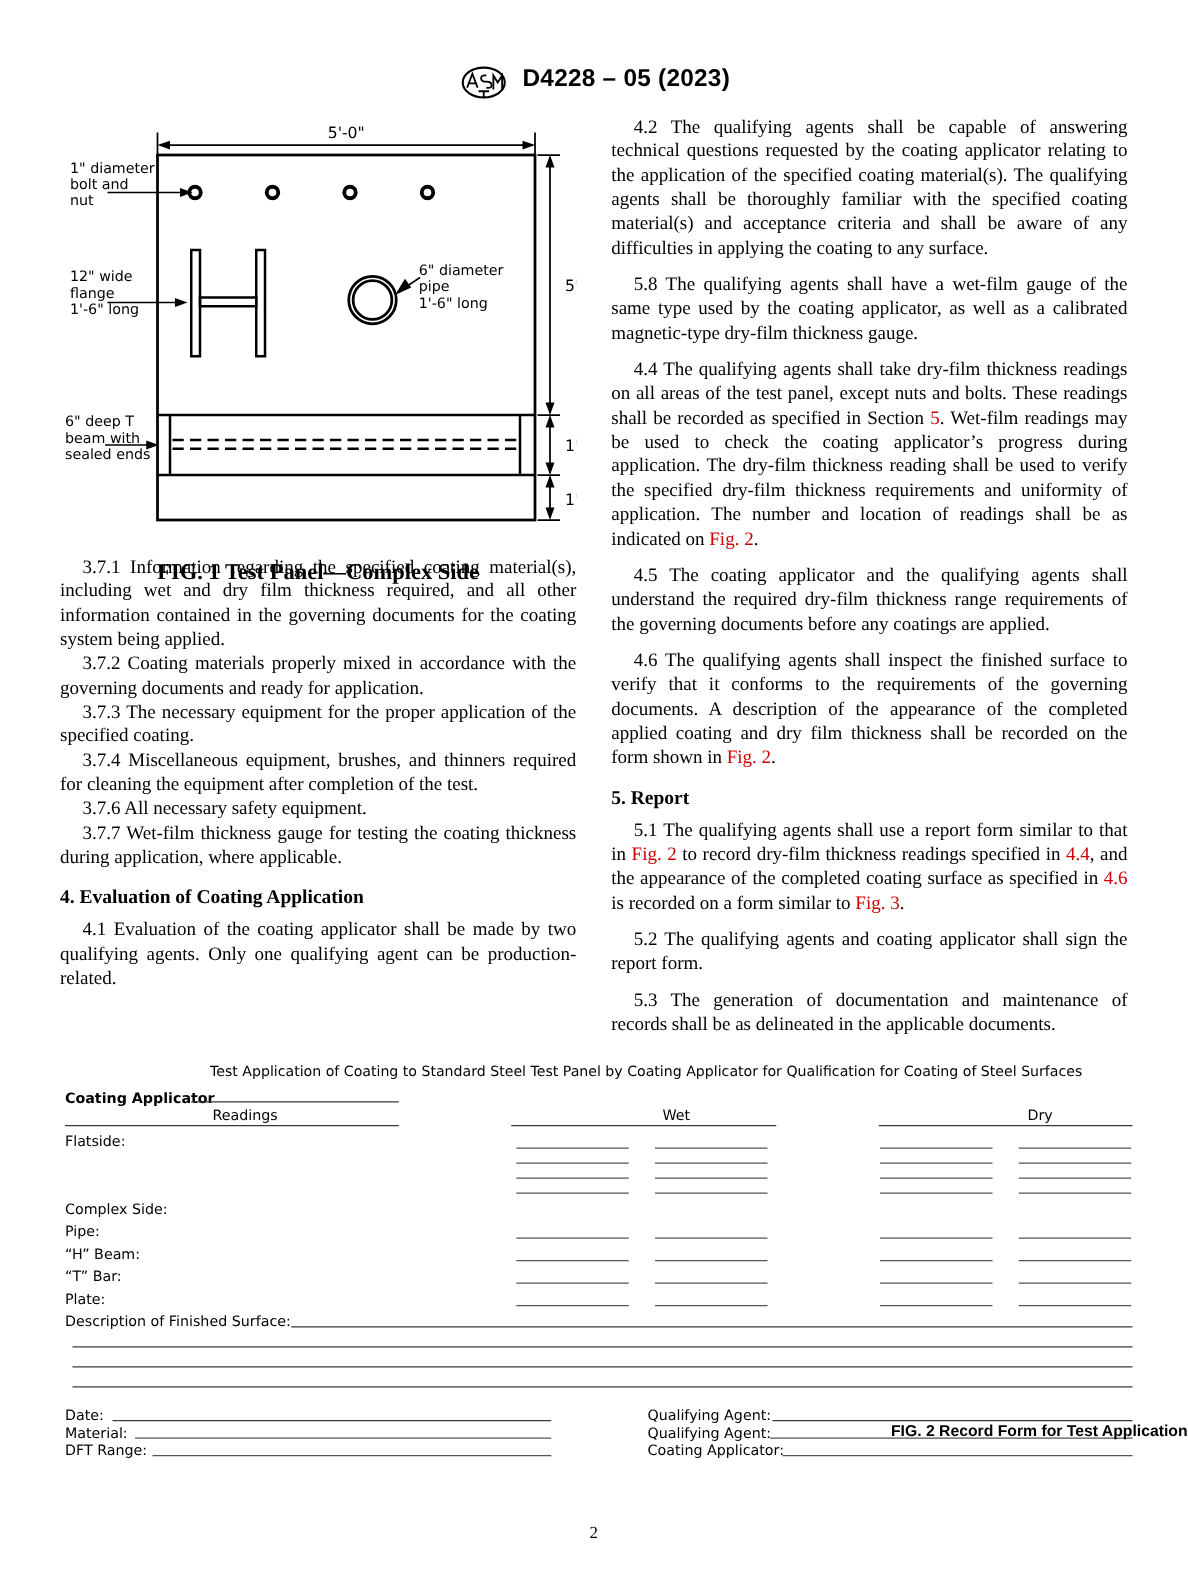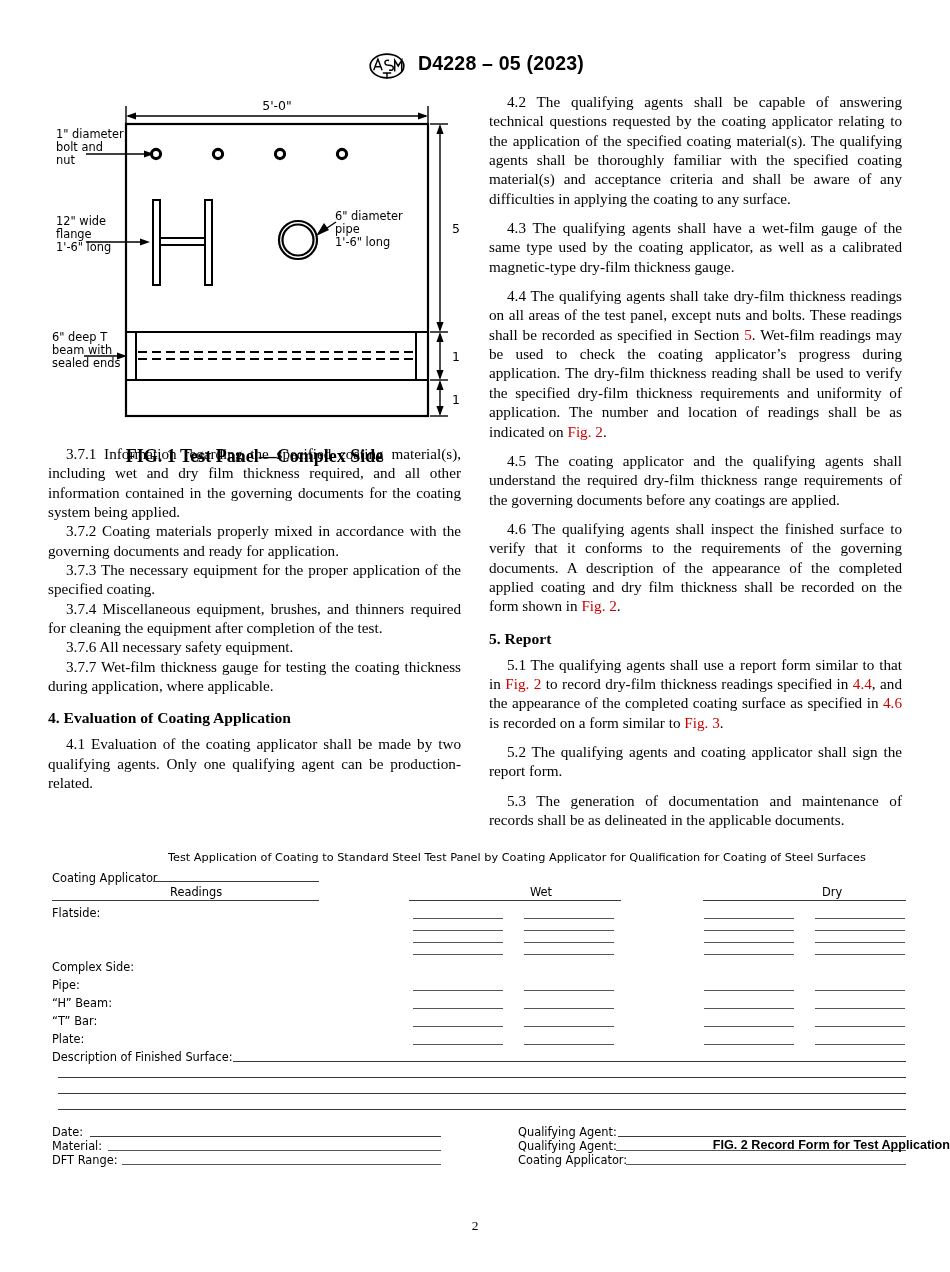--- a/index.html
+++ b/index.html
@@ -263,42 +263,42 @@
     <p class="para">3.7.4 Miscellaneous equipment, brushes, and thinners required for cleaning the equipment after completion of the test.</p>
     <p class="para">3.7.6 All necessary safety equipment.</p>
     <p class="para">3.7.7 Wet-film thickness gauge for testing the coating thickness during application, where applicable.</p>
 
     <h3 class="section-head">4.  Evaluation of Coating Application</h3>
     <p class="para">4.1 Evaluation of the coating applicator shall be made by two qualifying agents. Only one qualifying agent can be production-related.</p>
   </div>
 
   <div class="col col-right">
     <p class="para">4.2 The qualifying agents shall be capable of answering technical questions requested by the coating applicator relating to the application of the specified coating material(s). The qualifying agents shall be thoroughly familiar with the specified coating material(s) and acceptance criteria and shall be aware of any difficulties in applying the coating to any surface.</p>
-    <p class="para spaced">4.3 The qualifying agents shall have a wet-film gauge of the same type used by the coating applicator, as well as a calibrated magnetic-type dry-film thickness gauge.</p>
+    <p class="para spaced">5.8 The qualifying agents shall have a wet-film gauge of the same type used by the coating applicator, as well as a calibrated magnetic-type dry-film thickness gauge.</p>
 
     <p class="para spaced"><span>4.4 The qualifying agents shall take dry-film thickness readings on all areas of the test panel, except nuts and bolts. These readings shall be recorded as specified in Section </span><span class="xref">5</span><span>. Wet-film readings may be used to check the coating applicator’s progress during application. The dry-film thickness reading shall be used to verify the specified dry-film thickness requirements and uniformity of application. The number and location of readings shall be as indicated on </span><span class="xref">Fig. 2</span><span>.</span></p>
 
     <p class="para spaced">4.5 The coating applicator and the qualifying agents shall understand the required dry-film thickness range requirements of the governing documents before any coatings are applied.</p>
 
     <p class="para spaced"><span>4.6 The qualifying agents shall inspect the finished surface to verify that it conforms to the requirements of the governing documents. A description of the appearance of the completed applied coating and dry film thickness shall be recorded on the form shown in </span><span class="xref">Fig. 2</span><span>.</span></p>
 
     <h3 class="section-head">5.  Report</h3>
 
     <p class="para"><span>5.1 The qualifying agents shall use a report form similar to that in </span><span class="xref">Fig. 2</span><span> to record dry-film thickness readings specified in </span><span class="xref">4.4</span><span>, and the appearance of the completed coating surface as specified in </span><span class="xref">4.6</span><span> is recorded on a form similar to </span><span class="xref">Fig. 3</span><span>.</span></p>
 
     <p class="para spaced">5.2 The qualifying agents and coating applicator shall sign the report form.</p>
     <p class="para spaced">5.3 The generation of documentation and maintenance of records shall be as delineated in the applicable documents.</p>
   </div>
 </div>
 
 <div class="fig2">
 
   <div class="fig2-title">Test Application of Coating to Standard Steel Test Panel by Coating Applicator for Qualification for Coating of Steel Surfaces</div>
 
-  <div class="f2-label" style="left:4px; top:26px;">Coating Applicator</div>
+  <div class="f2-label" style="left:4px; top:26px;font-weight:bold;">Coating Applicator</div>
   <div class="rule" style="left:105px; top:36px; width:166px;"></div>
 
   <div class="f2-label" style="left:122px; top:40px;">Readings</div>
   <div class="rule" style="left:4px; top:55px; width:267px;"></div>
 
   <div class="f2-label" style="left:482px; top:40px;">Wet</div>
   <div class="rule" style="left:361px; top:55px; width:212px;"></div>
 
   <div class="f2-label" style="left:774px; top:40px;">Dry</div>
   <div class="rule" style="left:655px; top:55px; width:203px;"></div>

